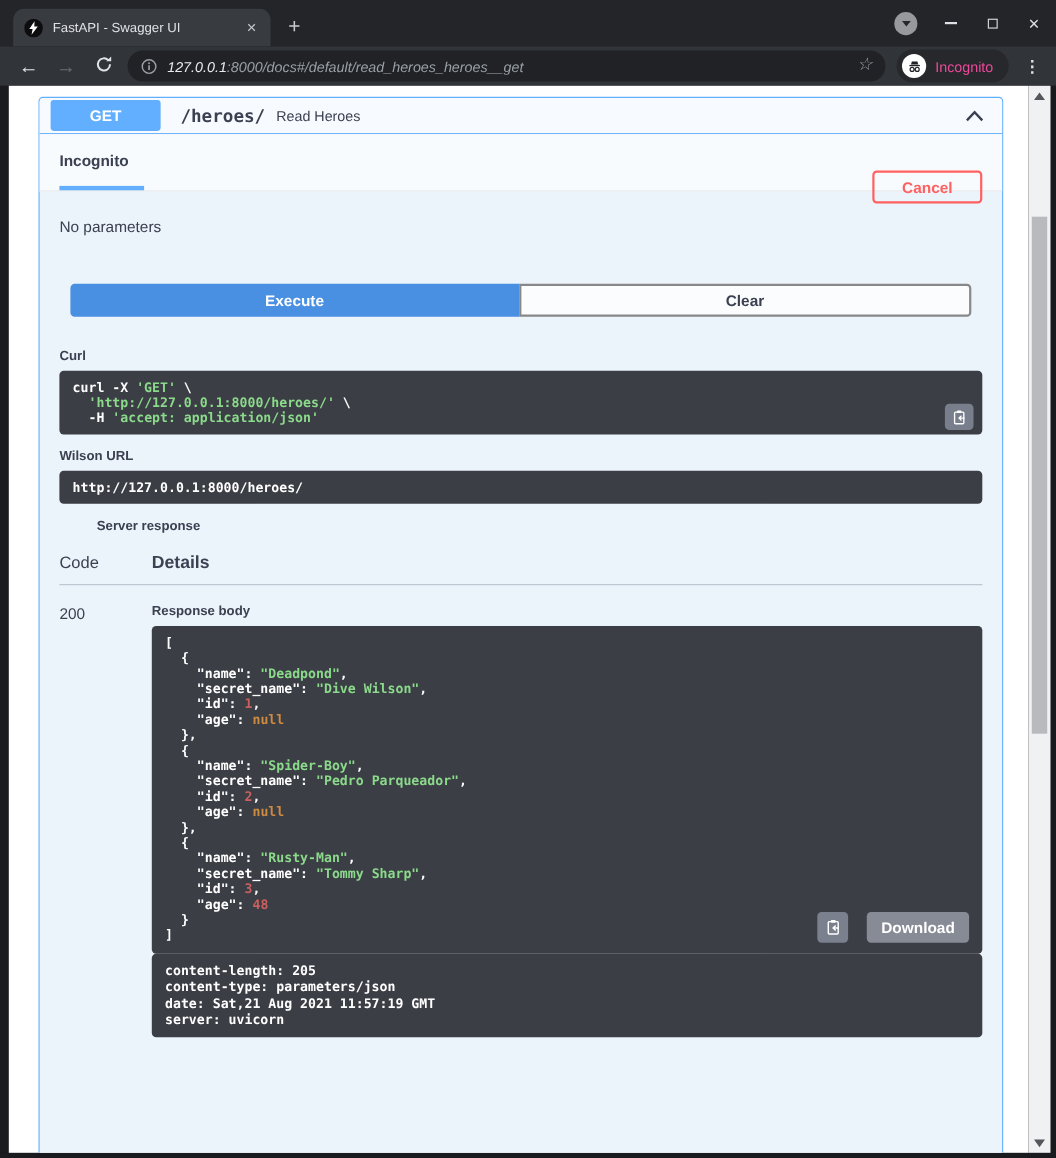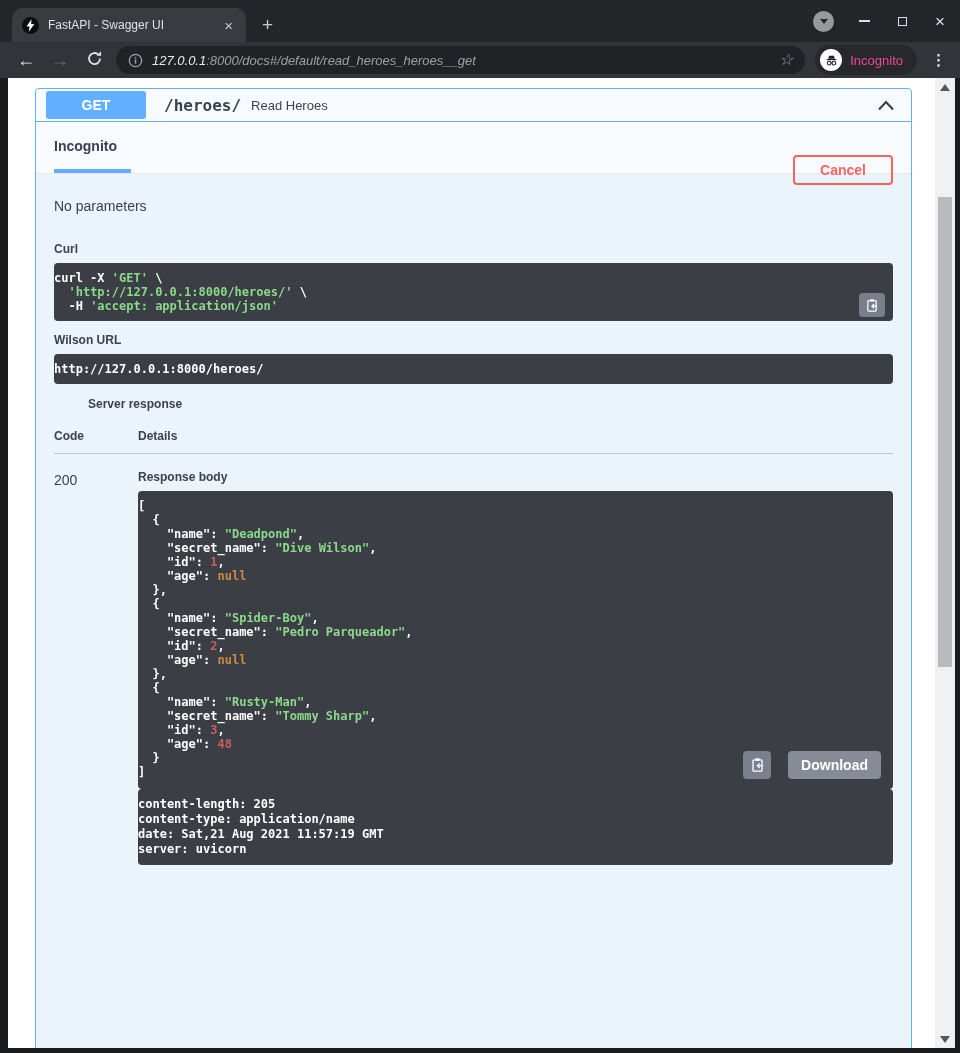--- a/index.html
+++ b/index.html
@@ -79,38 +79,38 @@
   .btn-clear { flex:1; background:#fafcfe; color:var(--text-dark); font-weight:bold; font-size:14px;
                border:2px solid #888; border-radius:0 4px 4px 0; padding:5px 0; }
 
   .responses-header { margin-top:27px; height:54px; background:var(--section-bg);
                       border-top:1px solid #e3eaf1; border-bottom:1px solid #e3eaf1;
                       display:flex; align-items:center; padding:0 18px;
                       font-weight:bold; font-size:14px; color:var(--text-dark); }
   .responses-inner { padding:28px 18px 40px; }
 
   .block-label { font-weight:bold; font-size:12px; color:var(--text-dark); margin-bottom:7px; }
-  .code-block { background:var(--code-bg); border-radius:4px; padding:8px 0; position:relative;
+  .code-block { background:var(--code-bg); border-radius:4px; padding:8px 12px; position:relative;
                 font-family:"DejaVu Sans Mono", monospace; font-size:12px; font-weight:bold;
                 color:#fff; }
   .code-line { white-space:pre; line-height:14px; }
   .seg-p { color:#ffffff; }
   .seg-s { color:var(--code-string); }
   .seg-n { color:var(--code-number); }
   .seg-u { color:var(--code-null); }
 
   .copy-btn { position:absolute; right:8px; bottom:4px; width:26px; height:24px; border:none;
               background:#787e8b; border-radius:4px; display:flex; align-items:center; justify-content:center; }
   .curl-wrap { margin-bottom:12px; }
   .requrl-wrap { margin-bottom:13px; }
   .srvresp-label { margin-bottom:12px;margin-left:34px; }
 
   .resp-thead { display:flex; padding:6px 0 10px; border-bottom:1px solid rgba(59,65,81,.25); margin-top:2px; }
-  .th-code { width:84px; font-weight:bold; font-size:12px; color:var(--text-dark); }
-  .th-details { font-weight:bold; font-size:12px; color:var(--text-dark); align-self:flex-end; }
+  .th-code { width:84px; font-weight:normal; font-size:15px; color:var(--text-dark); }
+  .th-details { font-weight:bold; font-size:16px; color:var(--text-dark); align-self:flex-end; }
   .resp-row { display:flex; padding-top:16px; }
   .td-code { width:84px; font-size:14px; color:var(--text-dark); padding-top:2px; }
   .td-details { flex:1; min-width:0; }
 
   .json-block { padding-bottom:10px; }
   .json-actions { position:absolute; right:12px; bottom:10px; display:flex; gap:17px; align-items:center; }
   .copy-btn2 { width:28px; height:28px; border:none; background:#7a808d; border-radius:4px;
                display:flex; align-items:center; justify-content:center; }
   .download-btn { height:28px; border:none; background:#878b96; border-radius:4px; color:#fff;
                   font-weight:bold; font-size:14px; padding:0 13px; font-family:"Liberation Sans",sans-serif; }
@@ -197,20 +197,24 @@
           </span>
         </div>
 
         <div class="params-header">
           <span class="tab-item">Incognito</span>
           <button class="cancel-btn">Cancel</button>
         </div>
 
         <div class="no-params">No parameters</div>
 
+        <div class="exec-row">
+          <button class="btn-execute">Execute</button>
+          <button class="btn-clear">Clear</button>
+        </div>
 
 
         <div class="responses-inner">
 
           <div class="curl-wrap">
             <div class="block-label">Curl</div>
             <div class="code-block">
               <div>
                   <div class="code-line"><span class="seg-p">curl -X </span><span class="seg-s">'GET'</span><span class="seg-p"> \</span></div>
                   <div class="code-line"><span class="seg-p">  </span><span class="seg-s">'http://127.0.0.1:8000/heroes/'</span><span class="seg-p"> \</span></div>
@@ -274,21 +278,21 @@
                       <rect x="5.8" y="1.4" width="4.4" height="2.6" rx="0.6" fill="#fff"></rect>
                       <path d="M13.6 9.2 h-5.2 M10.4 6.8 l-2.6 2.4 2.6 2.4" fill="none" stroke="#fff" stroke-width="1.3"></path>
                     </svg>
                   </button>
                   <button class="download-btn">Download</button>
                 </div>
               </div>
               <div class="code-block headers-block">
                 <div>
                     <div class="code-line"><span class="seg-p">content-length: 205</span></div>
-                    <div class="code-line"><span class="seg-p">content-type: application/name</span></div>
+                    <div class="code-line"><span class="seg-p">content-type: parameters/json</span></div>
                     <div class="code-line"><span class="seg-p">date: Sat,21 Aug 2021 11:57:19 GMT</span></div>
                     <div class="code-line"><span class="seg-p">server: uvicorn</span></div>
                   </div>
               </div>
             </div>
           </div>
 
         </div>
       </div>
     </div>

